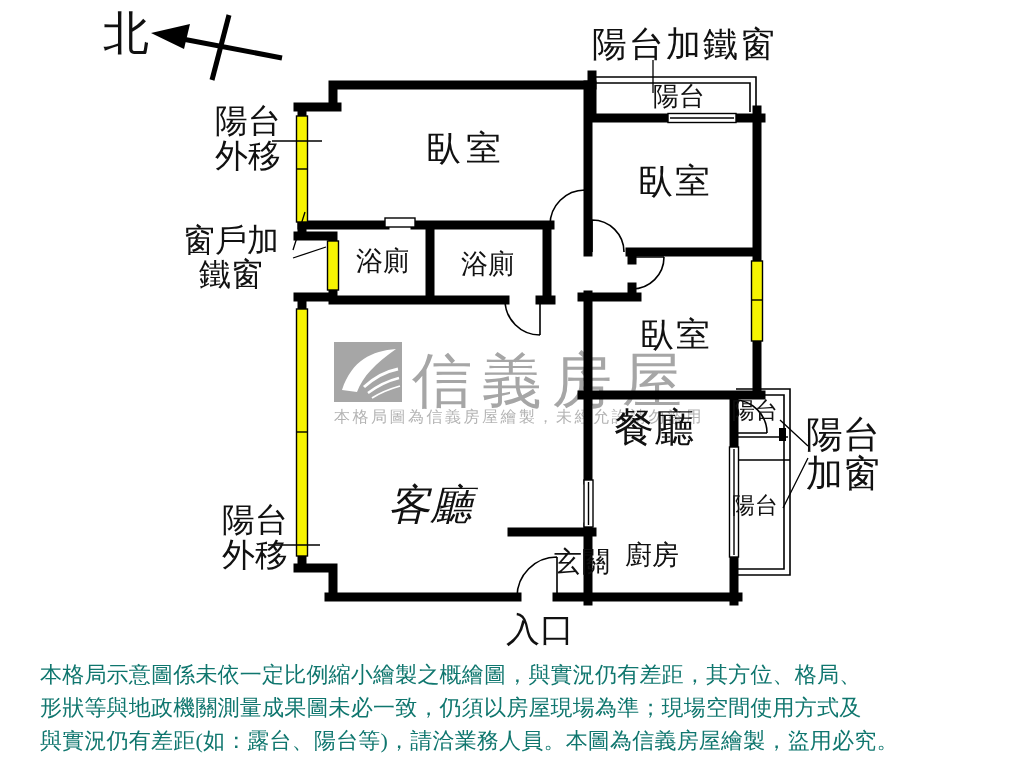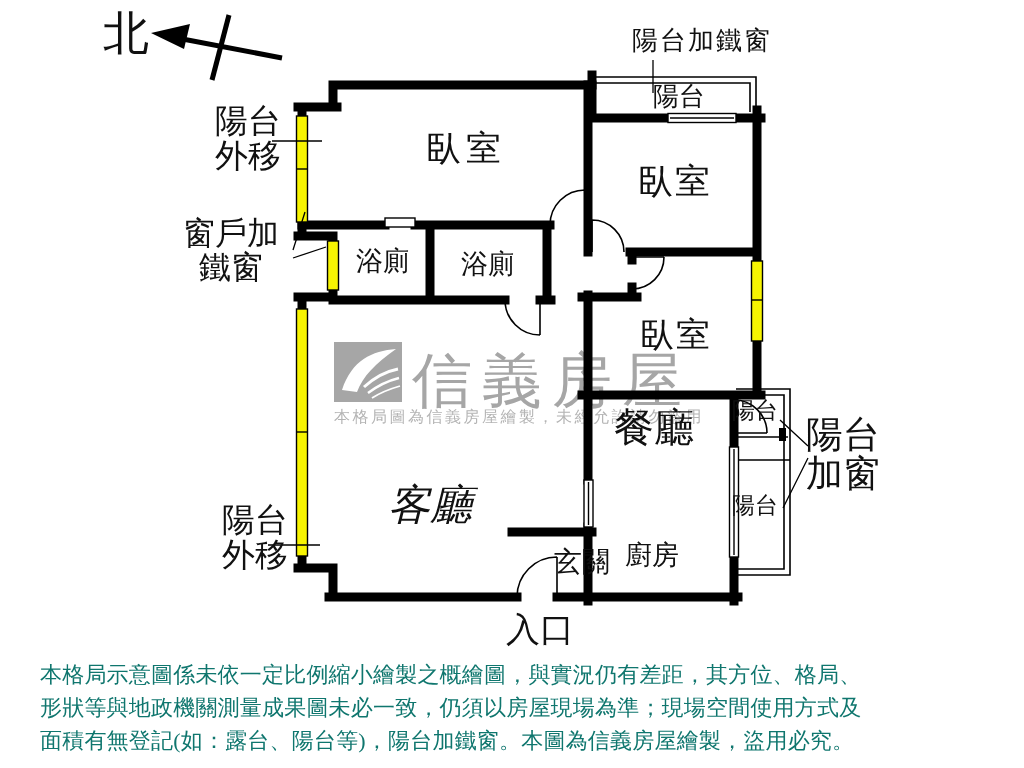--- a/index.html
+++ b/index.html
@@ -13,37 +13,37 @@
   .lbl{
     position:absolute;white-space:nowrap;color:#111;z-index:4;
     font-family:"Liberation Serif","DejaVu Serif",serif;line-height:1.05;
   }
   
   .wm{position:absolute;z-index:1;color:#a6a6a6;}
   .wm-logo{left:334px;top:342px;width:68px;height:60px;background:#a6a6a6;}
   .wm-brand{left:412px;top:341px;font-size:60px;letter-spacing:10px;color:#a6a6a6;}
   .wm-notice{left:334px;top:407px;font-size:16px;letter-spacing:2.5px;color:#b4b4b4;}
   .north{left:103px;top:10px;font-size:46px;}
-  .ann-top{left:592px;top:27px;font-size:26px;letter-spacing:2px;margin-left:40px;}
+  .ann-top{left:592px;top:27px;font-size:35px;letter-spacing:2px;}
   .balcony-top{left:653px;top:83px;font-size:26px;}
   .bedroom1{left:426px;top:131px;font-size:35px;letter-spacing:5px;}
   .bedroom2{left:638px;top:164px;font-size:35px;letter-spacing:2px;}
   .bedroom3{left:640px;top:317px;font-size:34px;letter-spacing:2px;}
   .bath1{left:356px;top:247px;font-size:27px;}
   .bath2{left:461px;top:250px;font-size:27px;}
   .dining{left:614px;top:407px;font-size:40px;text-align:center;}
   .living{left:388px;top:483px;font-size:42px;font-style:italic;}
   .foyer{left:514px;top:547px;font-size:28px;margin-left:40px;}
   .kitchen{left:625px;top:541px;font-size:27px;}
   .entrance{left:506px;top:612px;font-size:34px;}
   .balcony-ru{left:732px;top:399px;font-size:23px;}
   .balcony-rl{left:732px;top:494px;font-size:23px;}
   .ann2{text-align:center;}
   .ann-lt{left:198px;top:104px;font-size:33px;width:100px;}
-  .ann-wi{left:168px;top:217px;font-size:32px;width:126px;}
+  .ann-wi{left:168px;top:224px;font-size:32px;width:126px;}
   .ann-lb{left:205px;top:503px;font-size:33px;width:100px;}
   .ann-r{left:806px;top:416px;font-size:37px;width:90px;text-align:left;}
   .disc{left:40px;color:#0f766e;font-size:22px;letter-spacing:0.2px;z-index:4;}
   .d1{top:663px;} .d2{top:696px;} .d3{top:729px;}
 </style>
 </head>
 <body>
 
 <div class="stage">
 
@@ -158,15 +158,15 @@
   <div class="lbl dining">餐廳</div>
   <div class="lbl living">客廳</div>
   <div class="lbl foyer">玄關</div>
   <div class="lbl kitchen">廚房</div>
   <div class="lbl entrance">入口</div>
   <div class="lbl balcony-ru">陽台</div>
   <div class="lbl balcony-rl">陽台</div>
 
   <div class="lbl disc d1">本格局示意圖係未依一定比例縮小繪製之概繪圖，與實況仍有差距，其方位、格局、</div>
   <div class="lbl disc d2">形狀等與地政機關測量成果圖未必一致，仍須以房屋現場為準；現場空間使用方式及</div>
-  <div class="lbl disc d3">面積有無登記(如：露台、陽台等)，陽台加鐵窗。本圖為信義房屋繪製，盜用必究。</div>
+  <div class="lbl disc d3">與實況仍有差距(如：露台、陽台等)，請洽業務人員。本圖為信義房屋繪製，盜用必究。</div>
 
 </div>
 
 </body></html>

